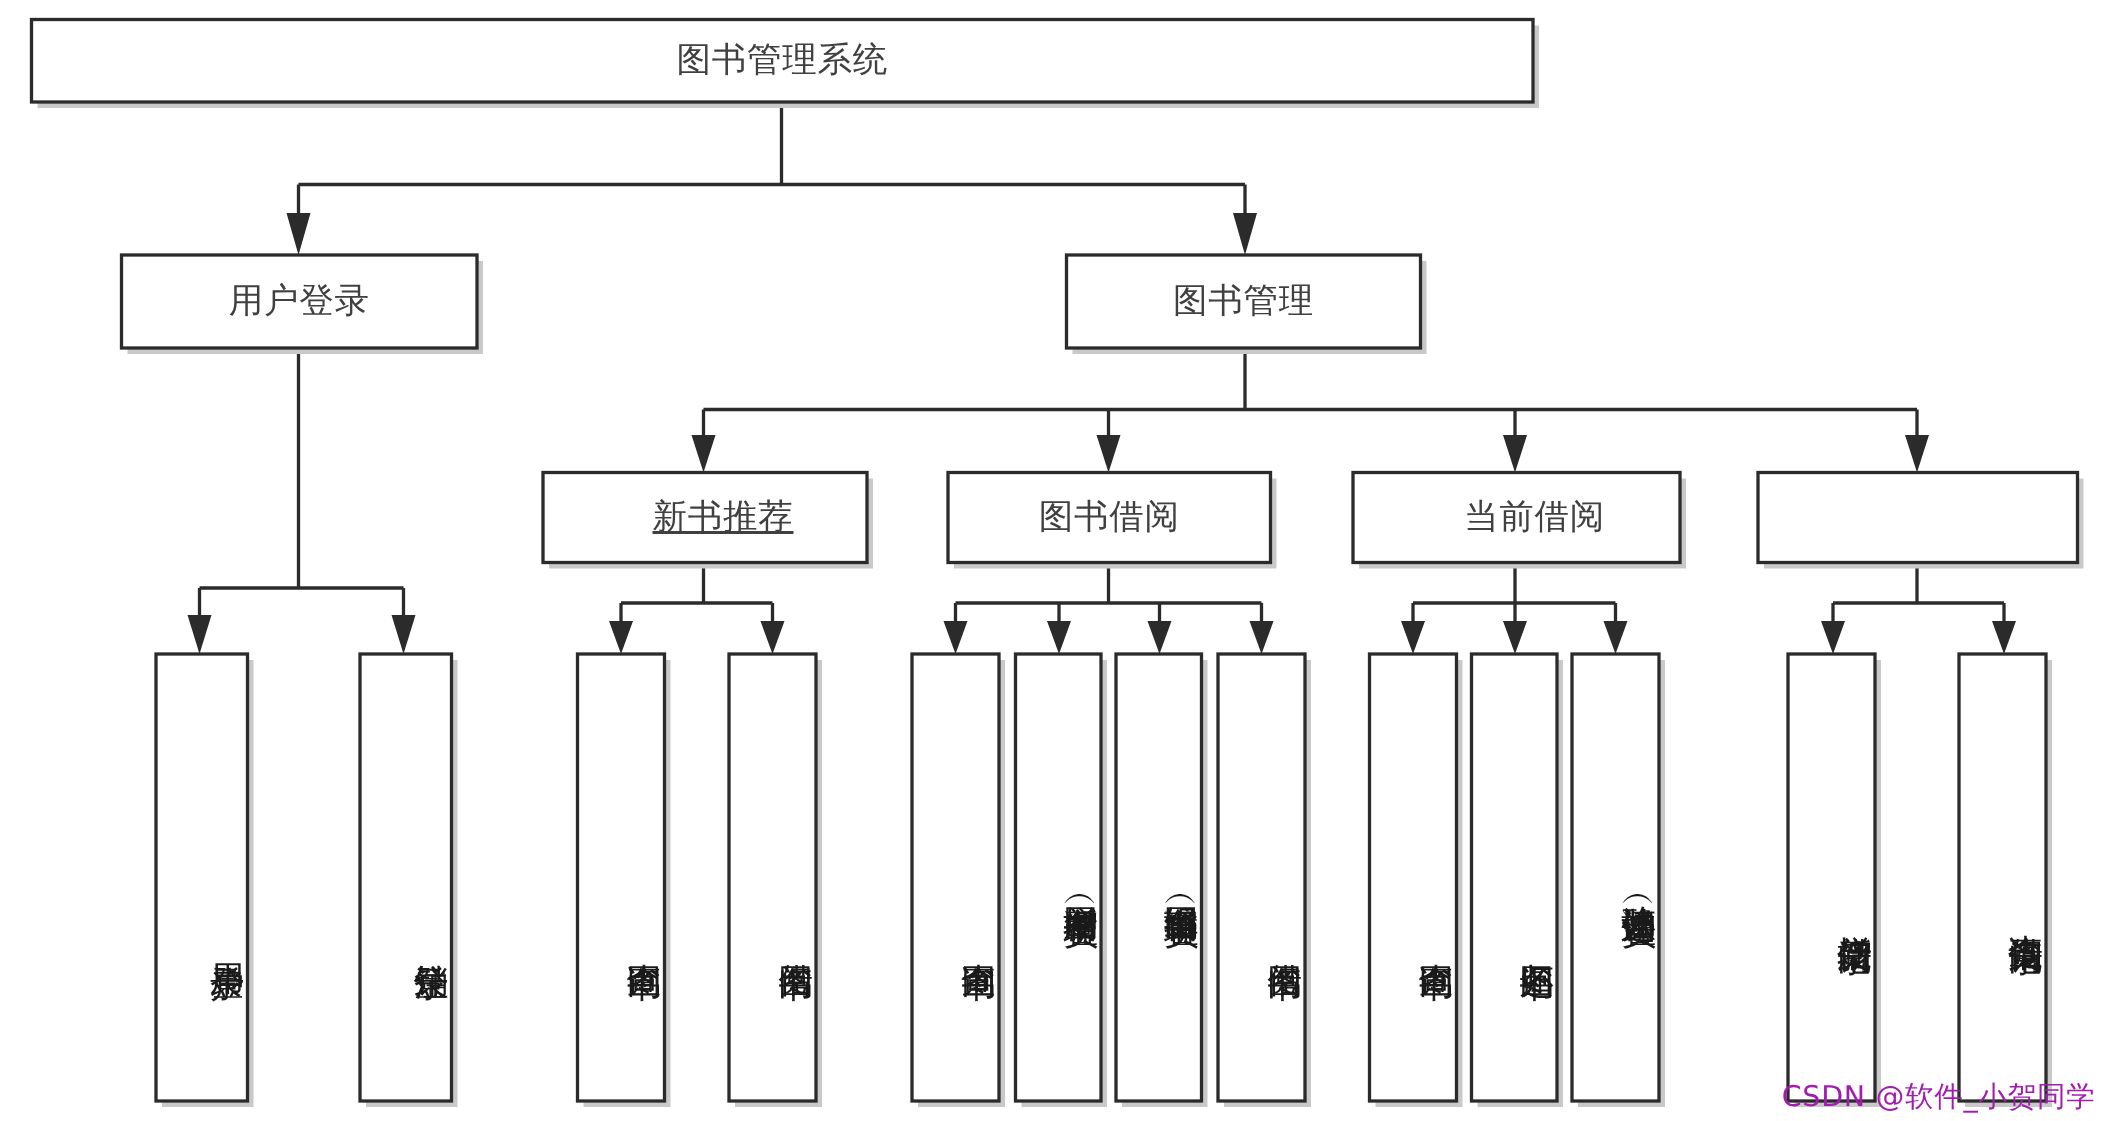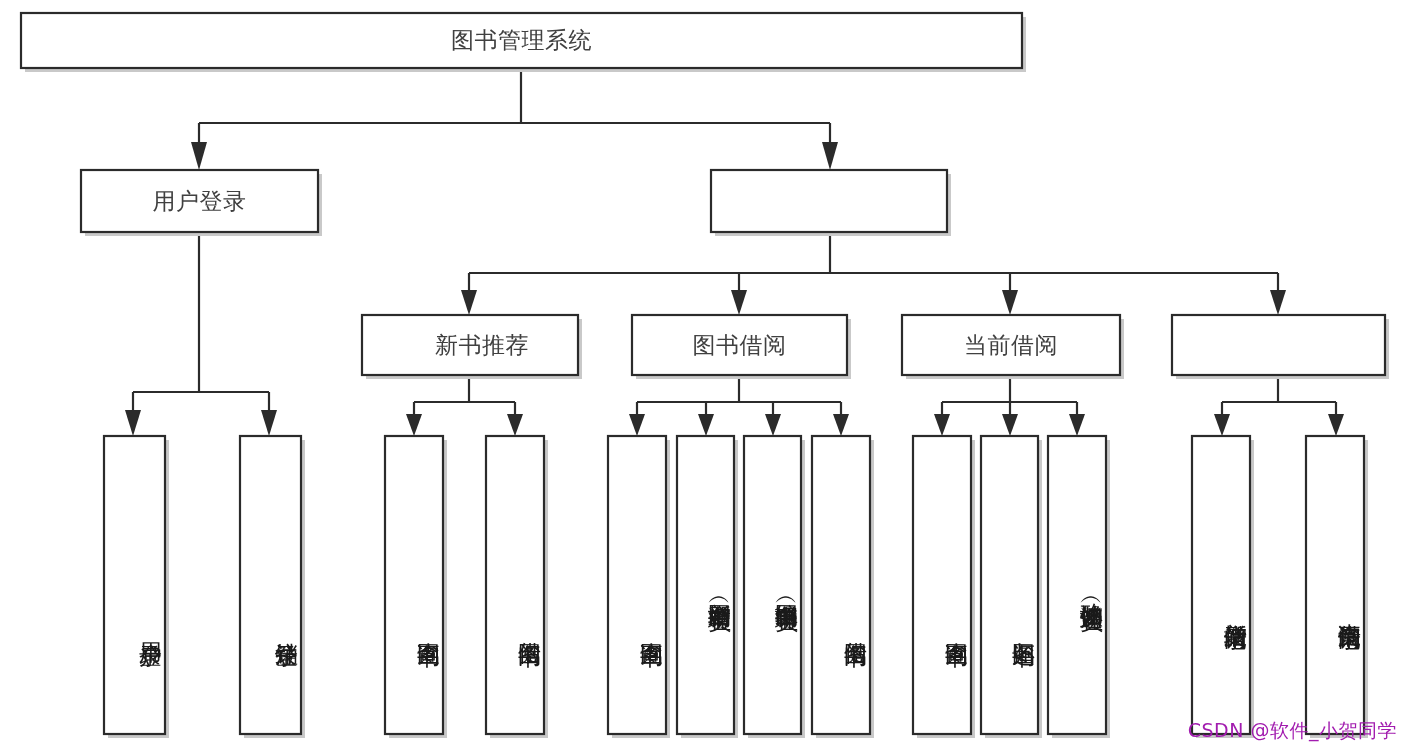--- a/index.html
+++ b/index.html
@@ -220,26 +220,27 @@
 
       <rect class="node-shadow" x="1310" y="440" width="58" height="298"></rect>
       <rect class="node-box" x="1306" y="436" width="58" height="298"></rect>
     </g>
   </svg>
 
   <div class="node-label-h" style="left:21px; top:13px; width:1001px; height:55px;">图书管理系统</div>
 
   <div class="node-label-h" style="left:81px; top:170px; width:237px; height:62px;">用户登录</div>
 
-
-  <div class="node-label-h" style="left:362px; top:315px; width:240px; height:60px;">新书推荐</div>
+  <div class="node-label-h" style="left:711px; top:170px; width:236px; height:62px;">图书管理</div>
+
+  <div class="node-label-h" style="left:362px; top:315px; width:240px; height:60px;text-decoration:underline;">新书推荐</div>
 
   <div class="node-label-h" style="left:632px; top:315px; width:215px; height:60px;">图书借阅</div>
 
-  <div class="node-label-h" style="left:902px; top:315px; width:218px; height:60px;">当前借阅</div>
+  <div class="node-label-h" style="left:902px; top:315px; width:218px; height:60px;padding-left:12px;">当前借阅</div>
 
 
   <div class="node-label-v" style="left:104px; top:518px; width:61px; height:216px;">用户登录</div>
 
   <div class="node-label-v" style="left:240px; top:518px; width:61px; height:216px;">注销登录</div>
 
   <div class="node-label-v" style="left:385px; top:518px; width:58px; height:216px;">查询图书</div>
 
   <div class="node-label-v" style="left:486px; top:518px; width:58px; height:216px;">借阅图书</div>
 

